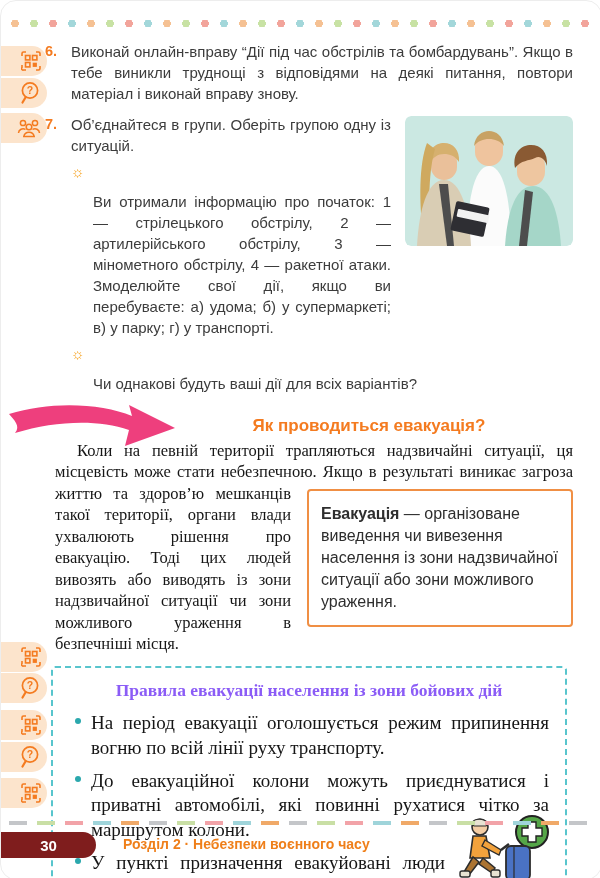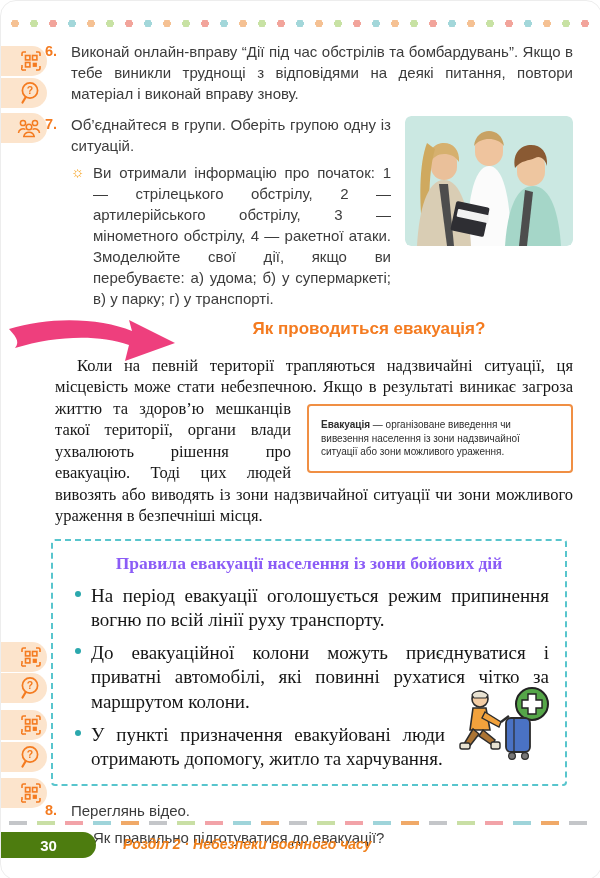--- a/index.html
+++ b/index.html
@@ -38,66 +38,66 @@
   
   .content{position:absolute;top:40px;left:0;right:0;padding:0 28px 0 44px;}
   .task{display:flex;margin-bottom:10px;}
   .task-num{
     flex:0 0 26px;color:#f47b20;font-weight:bold;font-size:14.5px;line-height:1.4;text-align:left;
   }
   .task-body{flex:1;font-size:15px;line-height:1.4;text-align:justify;color:#3c3c3c;}
   .sub{display:flex;margin-top:6px;}
   .sun{flex:0 0 22px;color:#f6a11e;font-size:15px;line-height:1.35;}
   .sun::before{content:"☼";font-weight:bold;}
-  .sub-text{flex:1;text-align:justify;}
+  .sub-text{flex:1;text-align:justify;margin-top:29px;}
   
   .photo{float:right;width:168px;height:130px;margin:2px 0 6px 14px;border-radius:6px;overflow:hidden;}
   
   .heading-row{position:relative;height:34px;margin-top:4px;}
   .arrow-swoosh{position:absolute;left:-40px;top:-4px;width:172px;height:48px;}
   .section-title{
-    position:absolute;left:120px;right:0;top:0;text-align:center;
+    position:absolute;left:120px;right:0;top:12px;text-align:center;
     color:#f47b20;font-size:17px;font-weight:bold;
   }
   
   .theory{
     font-family:"Liberation Serif",serif;font-size:16.5px;line-height:1.3;color:#161616;
     text-align:justify;margin-top:2px;margin-left:10px;
   }
   .theory .indent{display:inline-block;width:22px;}
   .defbox{
     float:right;width:238px;margin:6px 0 4px 16px;padding:12px 12px;
     border:2px solid #f08f44;border-radius:4px;background:#fff;
-    font-family:"Liberation Sans",sans-serif;font-size:10px;line-height:1.38;color:#2e2e2e;text-align:left;
+    font-family:"Liberation Sans",sans-serif;font-size:16px;line-height:1.38;color:#2e2e2e;text-align:left;
   }
   .defbox b{font-weight:bold;}
   
   .rules-box{
     clear:both;position:relative;margin:12px 6px 14px 6px;padding:10px 16px 12px 16px;
     border:2px dashed #58c5cd;border-radius:4px;
     font-family:"Liberation Serif",serif;
   }
   .rules-title{
     text-align:center;color:#8b5cf6;font-size:17.5px;font-weight:bold;margin:2px 0 10px 0;
   }
   .rules-list{list-style:none;margin:0;padding:0;font-size:19px;line-height:1.28;color:#161616;}
   .rules-list li{position:relative;padding-left:22px;margin-bottom:9px;text-align:justify;}
   .rules-list li::before{
     content:"";position:absolute;left:6px;top:7px;width:6px;height:6px;border-radius:50%;background:#2ba8ad;
   }
   .rules-list li:last-child{padding-right:104px;margin-bottom:0;}
   .evac-icon{position:absolute;right:12px;bottom:8px;width:100px;height:92px;}
   
   .footer-badge{
-    position:absolute;left:0;top:831px;width:95px;height:26px;background:#4d7c0f;
+    position:absolute;left:0;top:831px;width:95px;height:26px;background:#7f1d1d;
     border-top-right-radius:14px;border-bottom-right-radius:14px;
     color:#fff;font-weight:bold;font-size:15px;display:flex;align-items:center;justify-content:center;
   }
   .footer-chapter{
-    position:absolute;left:122px;top:835px;color:#ef7f1a;font-size:14px;font-style:italic;font-weight:bold;text-align:center;
+    position:absolute;left:122px;top:835px;color:#ef7f1a;font-size:14px;font-weight:bold;text-align:center;
   }
 </style>
 </head>
 <body>
 
 <div class="page">
 
   <div class="top-dots"></div>
 
   <div class="tab" style="top:45px;">
@@ -207,20 +207,24 @@
             <path d="M110 52c-3-16 7-23 16-23 10 0 17 7 16 21-2-7-7-11-12-8-6 3-14 2-20 10z" fill="#8a5a33"></path>
             <path d="M100 130c2-32 10-60 28-60s26 28 28 60z" fill="#a5d6c8"></path>
             <path d="M120 74l-6 56h8l6-54z" fill="#4d4d4d"></path>
           </svg>
         </figure>
         <span>Об’єднайтеся в групи. Оберіть групою одну із ситуацій.</span>
         <div class="sub">
           <span class="sun"></span>
           <div class="sub-text">Ви отримали інформацію про початок: 1 — стрілецького обстрілу, 2 — артилерійського обстрілу, 3 — мінометного обстрілу, 4 — ракетної атаки. Змоделюйте свої дії, якщо ви перебуваєте: а) удома; б) у супермаркеті; в) у парку; г) у транспорті.</div>
         </div>
+        <div class="sub">
+          <span class="sun"></span>
+          <div class="sub-text">Чи однакові будуть ваші дії для всіх варіантів?</div>
+        </div>
       </div>
     </div>
 
     <div class="heading-row">
       <svg class="arrow-swoosh" viewBox="0 0 172 48">
         <path d="M4 14 C45 1 96 3 127 16 L124 5 L170 28 L120 46 L124 30 C92 19 50 21 10 33 C16 26 9 20 4 14 Z" fill="#ee3f7d"></path>
       </svg>
       <div class="section-title">Як проводиться евакуація?</div>
     </div>
 

